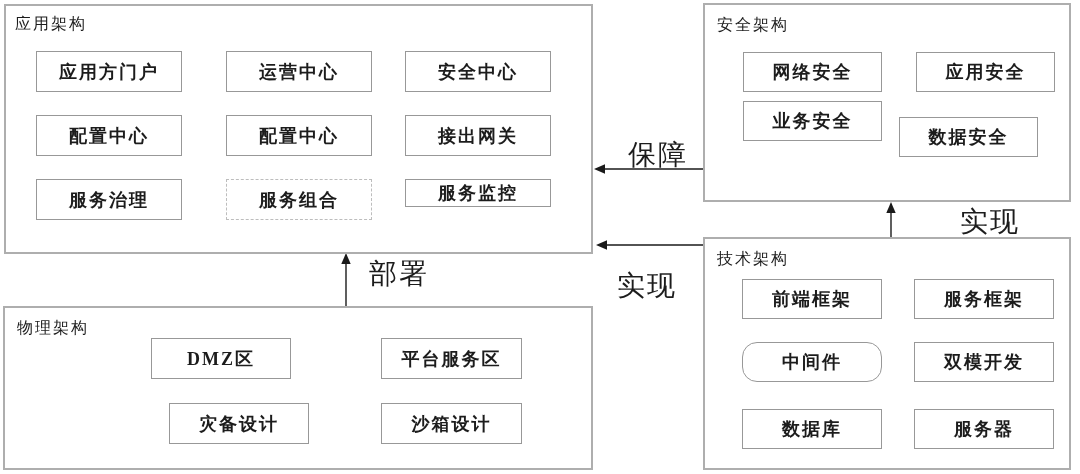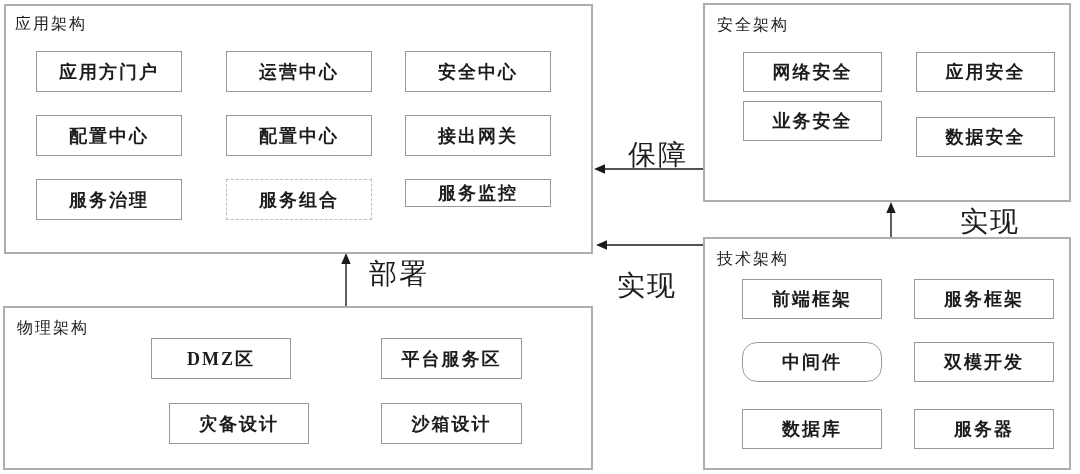--- a/index.html
+++ b/index.html
@@ -124,21 +124,21 @@
     <span class="group-title" style="left:12px; top:10px;">安全架构</span>
     <div class="item" style="left:38px;  top:47px;  width:139px; height:40px;">
         <span>网络安全</span>
       </div>
     <div class="item" style="left:211px; top:47px;  width:139px; height:40px;">
         <span>应用安全</span>
       </div>
     <div class="item" style="left:38px;  top:96px; width:139px; height:40px;">
         <span>业务安全</span>
       </div>
-    <div class="item" style="left:211px; top:112px; width:139px; height:40px;">
+    <div class="item" style="left:194px; top:112px; width:139px; height:40px;">
         <span>数据安全</span>
       </div>
   </div>
 
   <div class="group g-tech">
     <span class="group-title" style="left:12px; top:10px;">技术架构</span>
     <div class="item" style="left:37px;  top:40px;  width:140px; height:40px;">
         <span>前端框架</span>
       </div>
     <div class="item" style="left:209px; top:40px;  width:140px; height:40px;">

